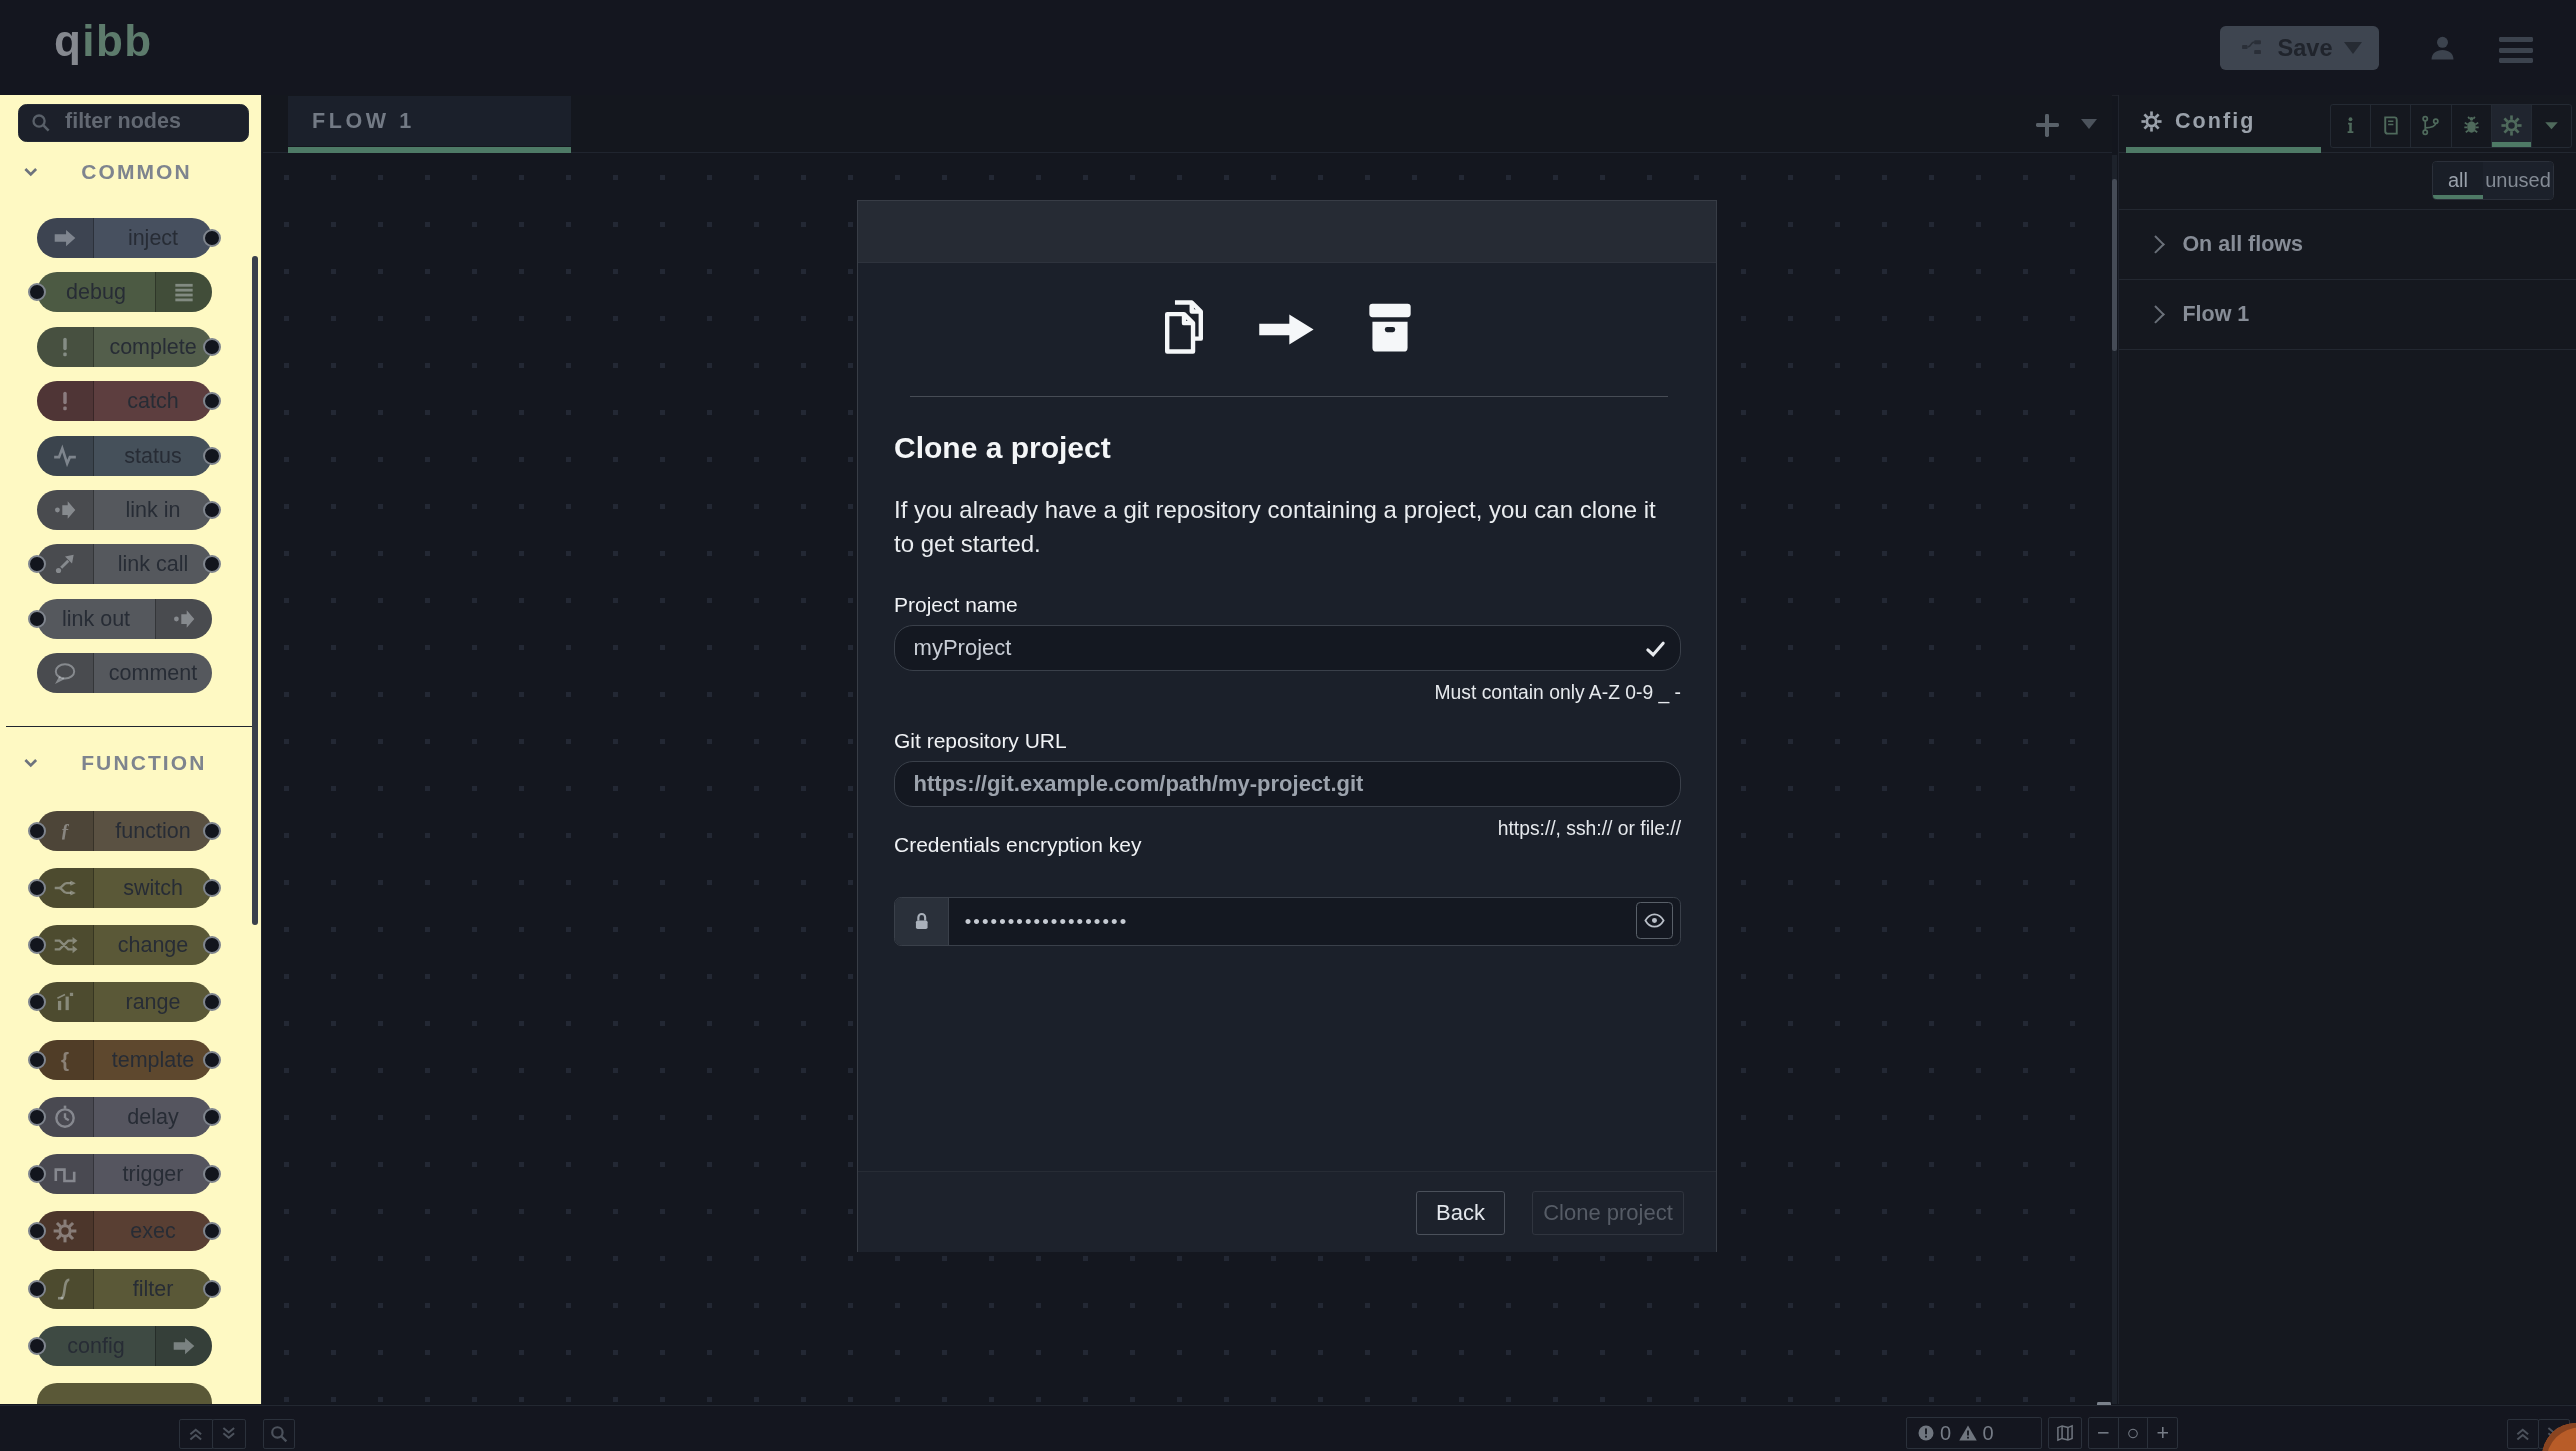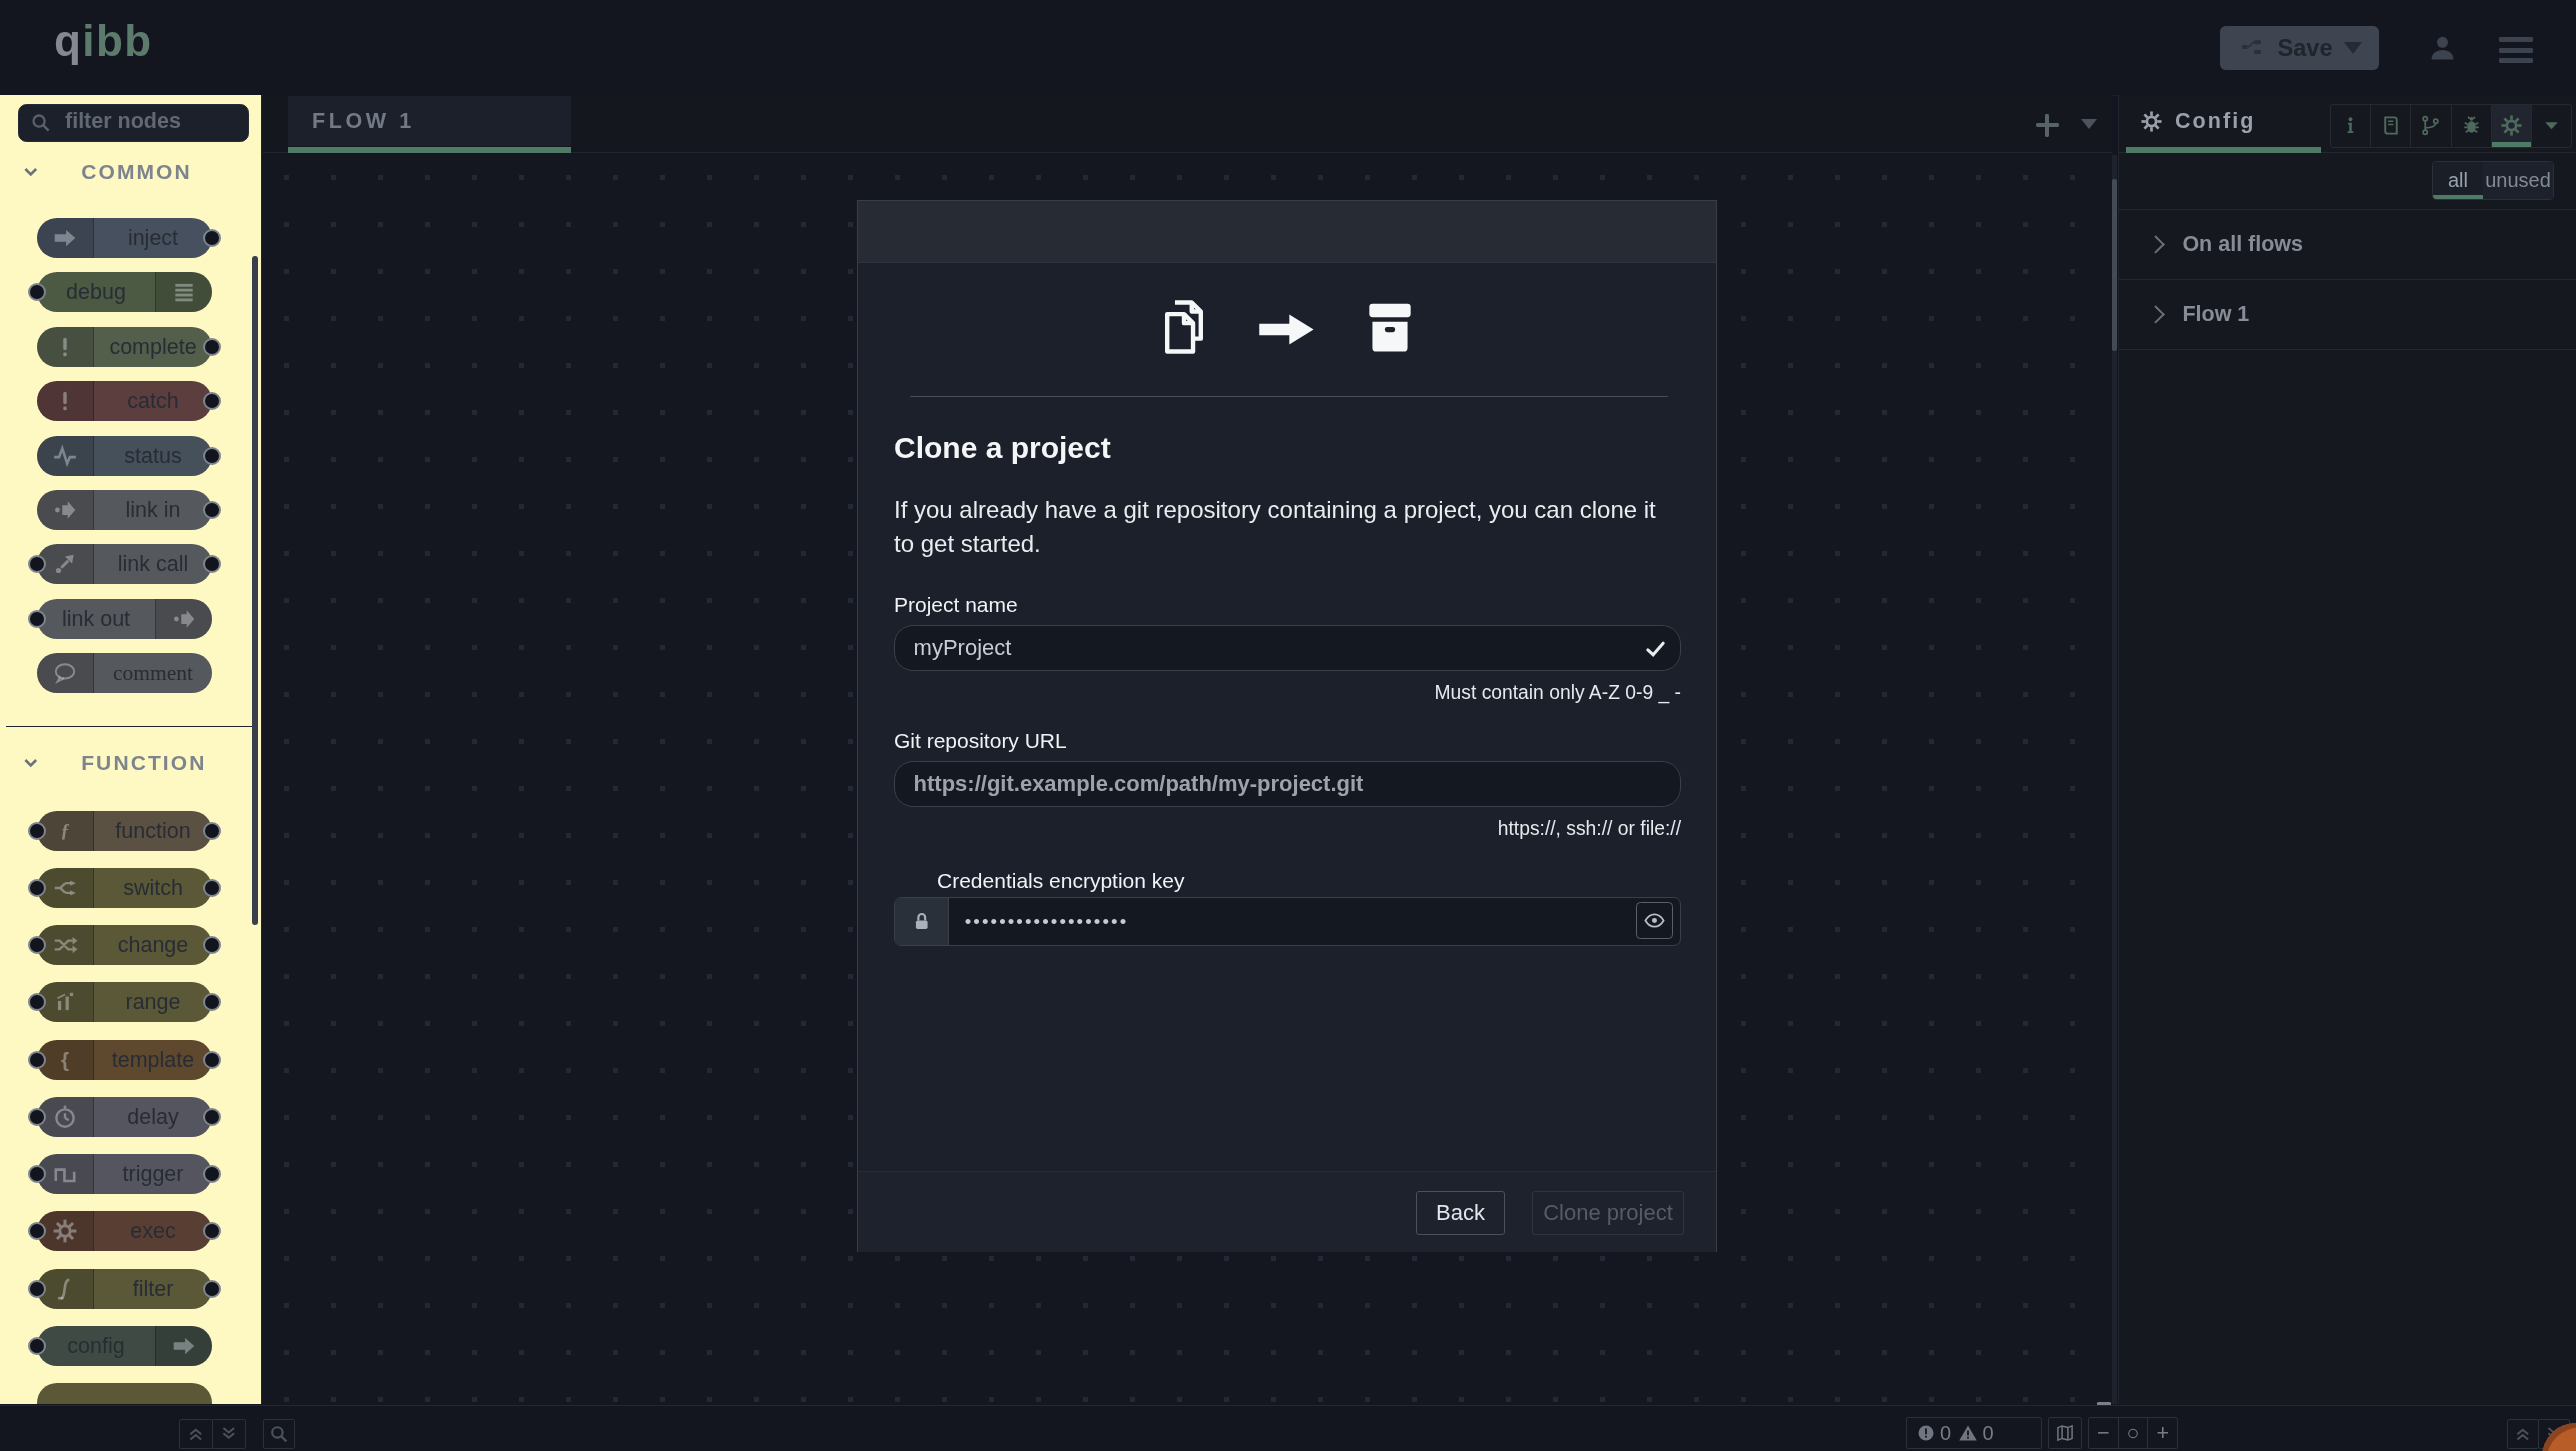--- a/index.html
+++ b/index.html
@@ -239,21 +239,21 @@
       <div class="pnode" style="top: 504px; background: rgb(85, 88, 93);">
         <div class="nlbl">link out</div>
         <div class="nicon right">
           <span><svg viewBox="0 0 24 24" width="100%" height="100%">
               <circle cx="5" cy="12" r="2.2" fill="currentColor"></circle>
               <polygon points="9.5,7.5 14.5,7.5 14.5,4 21.5,12 14.5,20 14.5,16.5 9.5,16.5" fill="currentColor"></polygon>
             </svg></span>
         </div>
         <span class="port pl"></span>
       </div>
-      <div class="pnode" style="top: 558px; background: rgb(85, 88, 93); font-family: Liberation Serif, serif;">
+      <div class="pnode" style="top: 558px; background: rgb(85, 88, 93);">
         <div class="nicon left">
           <span><svg viewBox="0 0 24 24" width="100%" height="100%">
               <ellipse cx="12" cy="10.5" rx="8.5" ry="6.5" stroke="currentColor" fill="none" stroke-width="1.8"></ellipse>
               <path d="M7.5 15.5L5 20l6-3" stroke="currentColor" fill="none" stroke-width="1.8"></path>
             </svg></span>
         </div>
         <div class="nlbl">comment</div>
       </div>
       <div class="pcat" style="top: 655px;">
         <span class="cv"><svg viewBox="0 0 24 24" width="100%" height="100%">
@@ -597,21 +597,21 @@
         </svg></span>
   </div>
   <div class="fhint" style="top:481px;">Must contain only A-Z 0-9 _ -</div>
 
   <div class="flabel" style="top:528px;">Git repository URL</div>
   <div class="finput" style="top:560px;">
     <input placeholder="https://git.example.com/path/my-project.git" style="">
   </div>
   <div class="fhint" style="top:617px;">https://, ssh:// or file://</div>
 
-  <div class="flabel" style="top:668px;margin-left:43px;">Credentials encryption key</div>
+  <div class="flabel" style="top:632px;">Credentials encryption key</div>
   <div class="grp">
     <div class="addon">
         <span><svg viewBox="0 0 24 24" width="100%" height="100%">
             <rect x="5.5" y="10.5" width="13" height="9.5" rx="2" fill="currentColor"></rect>
             <path d="M8.2 10.5V7.2a3.8 3.8 0 017.6 0v3.3" stroke="currentColor" fill="none" stroke-width="2.4"></path>
           </svg></span>
       </div>
     <input type="text" value="•••••••••••••••••••" style="">
     <div class="eyebtn">
         <span><svg viewBox="0 0 24 24" width="100%" height="100%">

